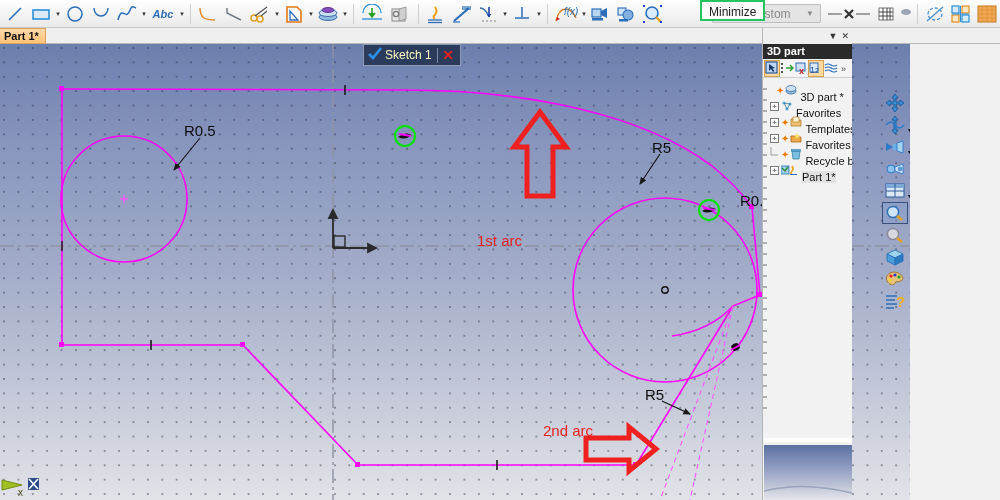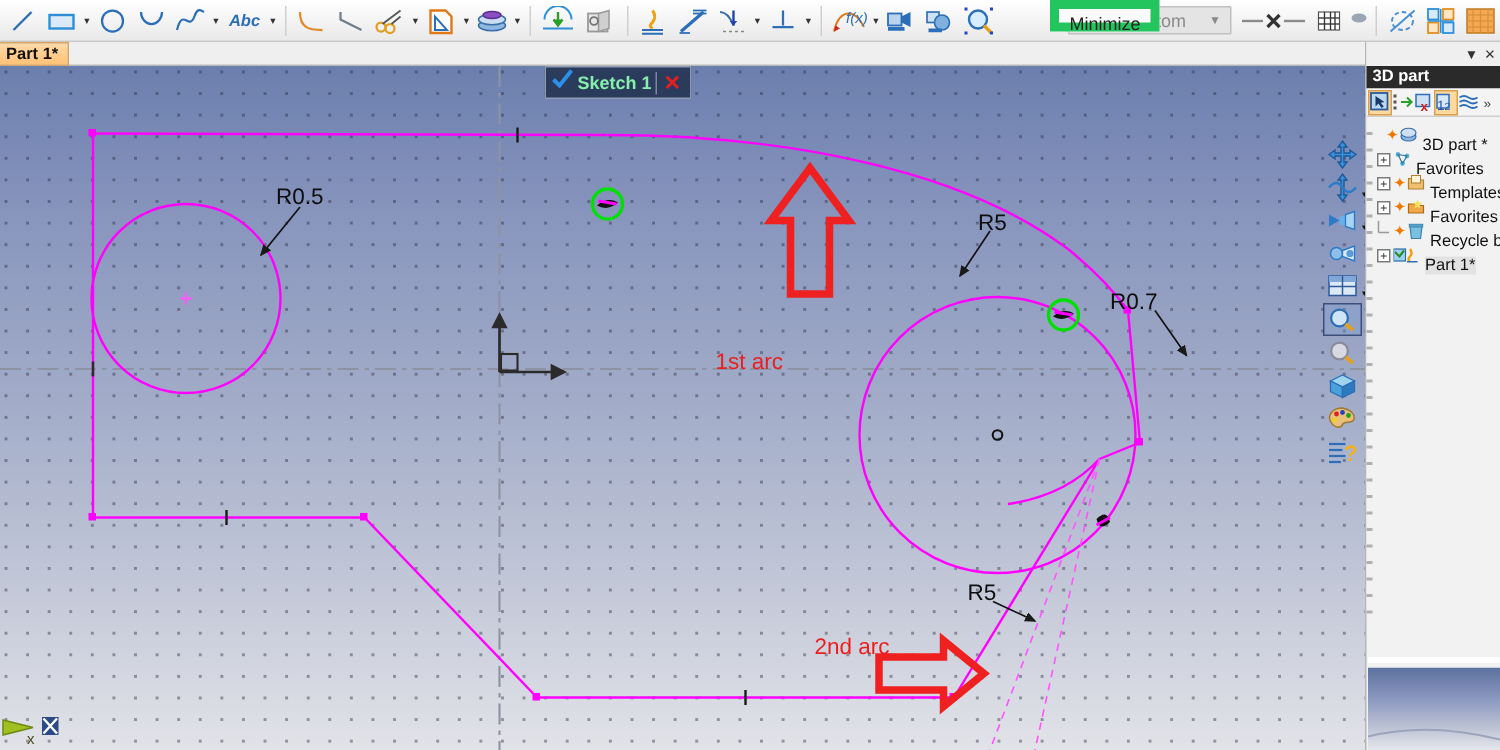--- a/index.html
+++ b/index.html
@@ -2,21 +2,21 @@
 <html><head>
 <meta charset="utf-8">
 <title>CAD Sketcher</title>
 <style>
   * { box-sizing: border-box; margin: 0; padding: 0; }
   html, body {
     width: 1000px; height: 500px; overflow: hidden;
     font-family: "Liberation Sans", sans-serif;
     background: #f0f0f0;
   }
-  #app { position: relative; width: 1000px; height: 500px; padding-left: 32px; }
+  #app { position: relative; width: 852px; height: 500px; padding-left: 32px; }
 
   
   .toolbar {
     position: absolute; left: 0; top: 0; width: 1000px; height: 28px;
     background: linear-gradient(#ffffff, #f3f3f3 55%, #e9e9e9);
     border-bottom: 1px solid #c8c8c8;
     display: flex; align-items: center; padding-left: 2px;
   }
   .tb-btn {
     width: 26px; height: 26px; display: flex; align-items: center;
@@ -41,21 +41,21 @@
   }
   .combo-text {
     font-size: 12px; color: #8a8a8a; padding-left: 36px;
     white-space: nowrap; overflow: hidden;
   }
   .combo-arrow {
     position: absolute; right: 6px; font-size: 8px; color: #888;
   }
   .tooltip {
     position: absolute; left: 700px; top: 0px; height: 21px;
-    background: #fbfbfb; border: 6px solid #22c55e;
+    background: #fbfbfb; border: 2px solid #22c55e;
     font-size: 12px; color: #222; padding: 2px 7px 0 7px;
     z-index: 60; white-space: nowrap; line-height: 17px;
   }
 
   
   .tabstrip {
     position: absolute; left: 0; top: 28px; width: 1000px; height: 16px;
     background: #efefef; border-bottom: 1px solid #b9b9b9;
   }
   .doc-tab {
@@ -85,21 +85,21 @@
 
   
   .sketch-tab {
     position: absolute; left: 363px; top: 0px; width: 98px; height: 22px;
     background: #2b3b5c;
     border: 1px solid #8f9ab5;
     display: flex; align-items: center; z-index: 20;
   }
   .sketch-tab .st-check { margin: 0 3px 0 4px; }
   .sketch-tab .st-label {
-    font-size: 12px; font-weight: bold; color: #86efac; flex: 1;
+    font-size: 12px; font-weight: normal; color: #fef9c3; flex: 1;
   }
   .sketch-tab .st-div {
     width: 1px; height: 15px; background: #7d87a3; margin-right: 4px;
   }
   .sketch-tab .st-x {
     font-size: 14px; font-weight: bold; color: #e02020;
     margin-right: 6px; line-height: 13px;
   }
 
   

